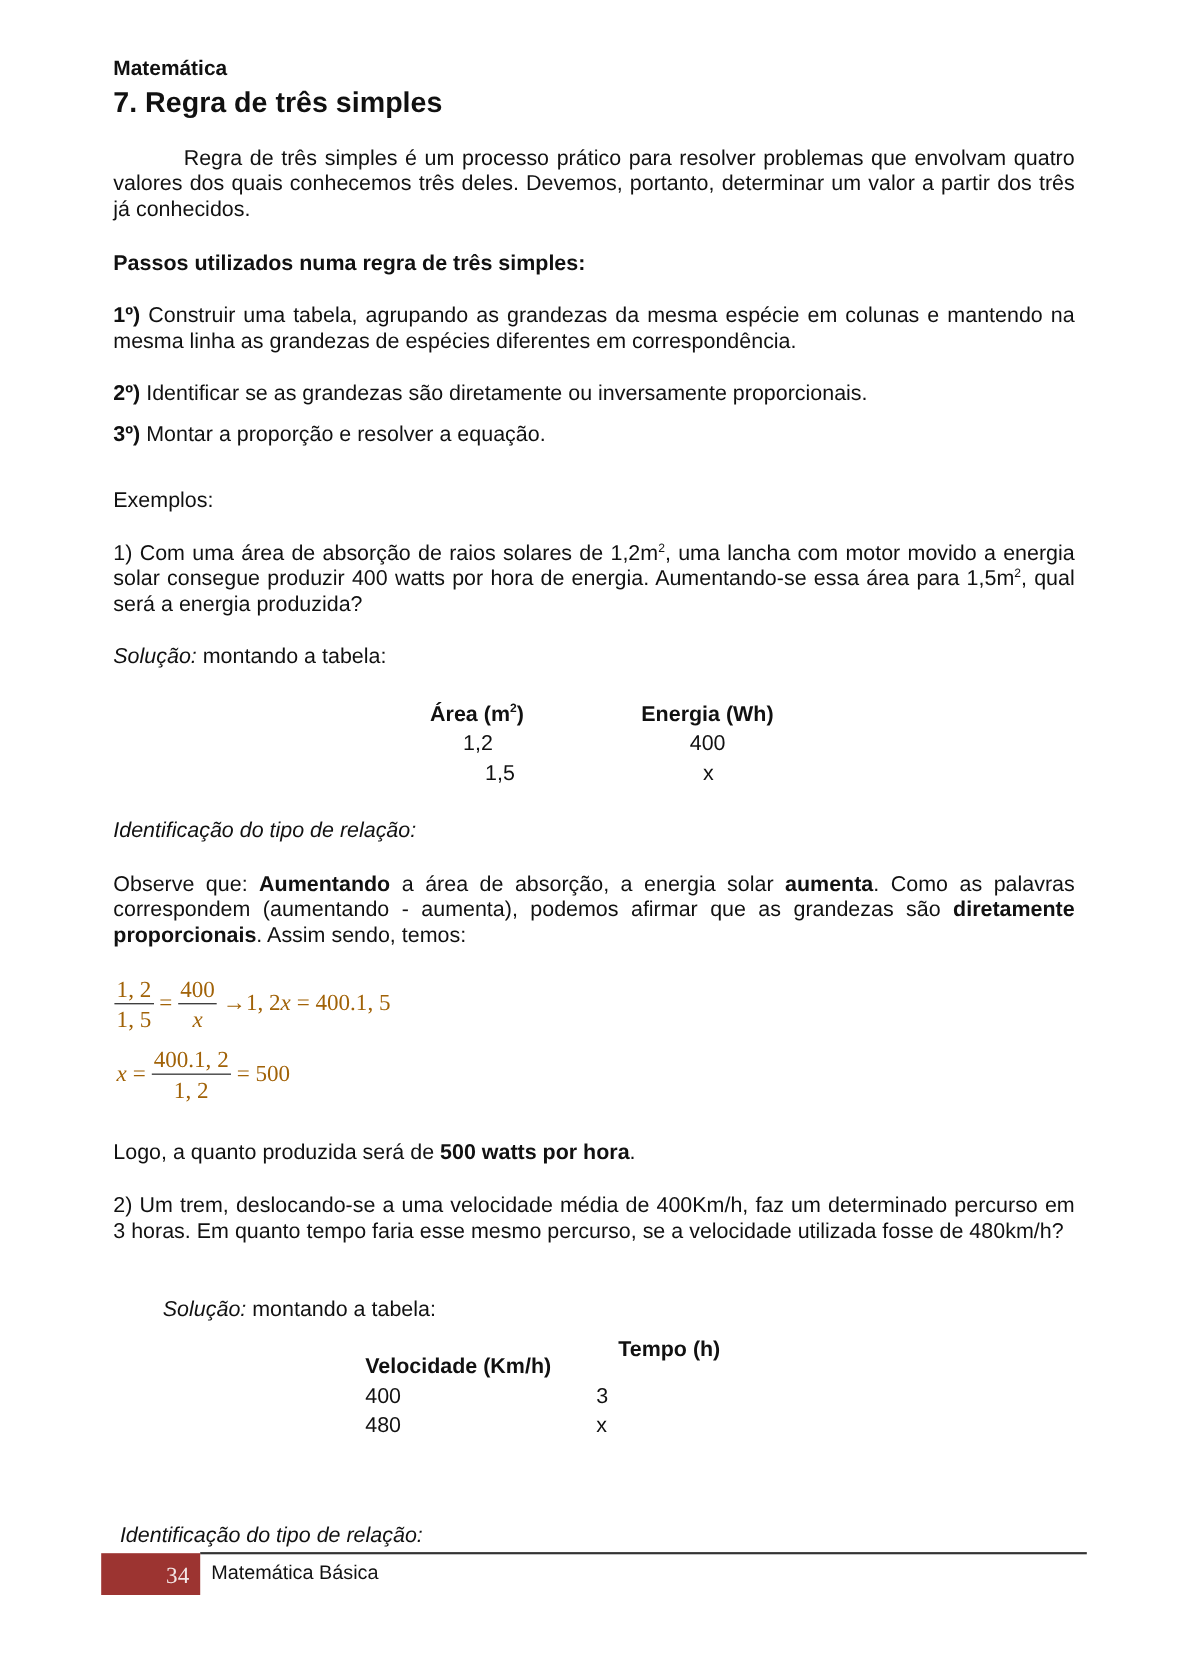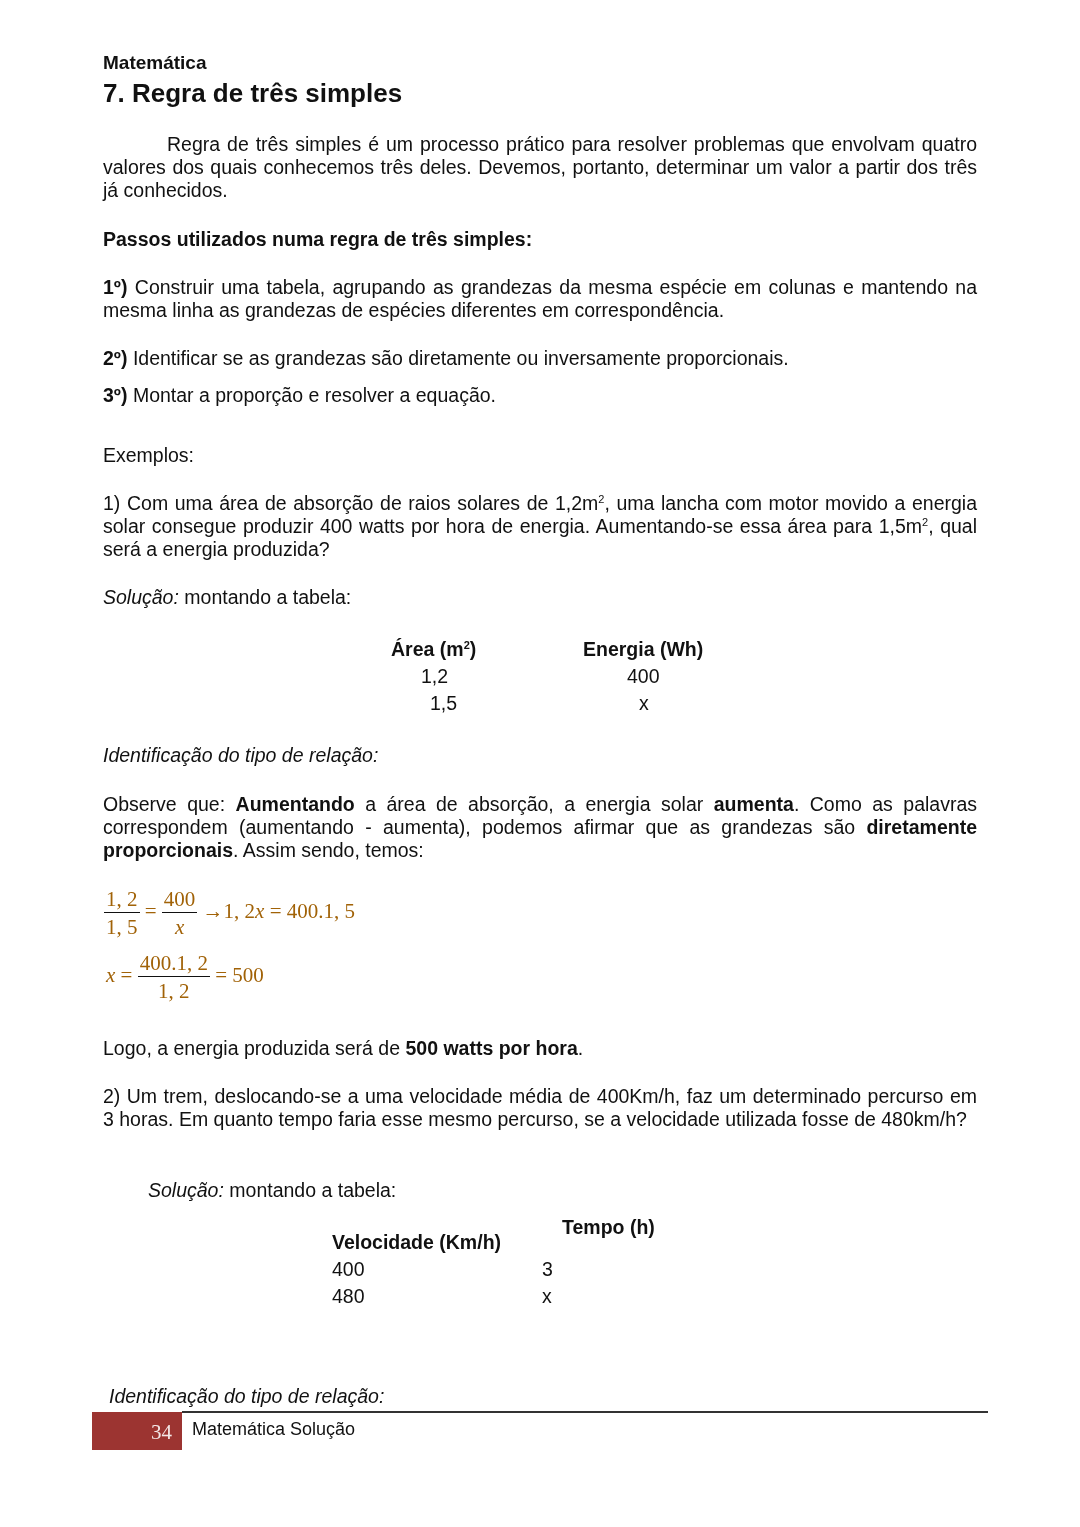--- a/index.html
+++ b/index.html
@@ -53,21 +53,21 @@
   <span class="i">Solução:</span><span> montando a tabela:</span>
 </div>
 
 <div>
   <div class="tcell b" style="left:391px; top:636px;">
     <span>Área (m</span><sup>2</sup><span>)</span>
   </div>
   <div class="tcell b" style="left:583px; top:636px;">Energia (Wh)</div>
   <div class="tcell" style="left:421px; top:663px;">1,2</div>
   <div class="tcell" style="left:627px; top:663px;">400</div>
-  <div class="tcell" style="left:430px; top:690px;text-align:center;">1,5</div>
+  <div class="tcell" style="left:441px; top:690px;text-align:center;">1,5</div>
   <div class="tcell" style="left:639px; top:690px;">x</div>
 </div>
 
 <div class="p i" style="top:744px;">Identificação do tipo de relação:</div>
 
 <div class="p" style="top:793px;">
   <span>Observe que: </span><span class="b">Aumentando</span><span> a área de absorção, a energia solar </span><span class="b">aumenta</span><span>. Como as palavras correspondem (aumentando - aumenta), podemos afirmar que as grandezas são </span><span class="b">diretamente proporcionais</span><span>. Assim sendo, temos:</span>
 </div>
 
 <div class="math" style="left:104px; top:886px;">
@@ -87,21 +87,21 @@
   <span class="var">x</span>
   <span>=</span>
   <span class="frac">
       <span class="num">400.1, 2</span>
       <span class="den">1, 2</span>
     </span>
   <span>= 500</span>
 </div>
 
 <div class="p" style="top:1037px;">
-  <span>Logo, a energia produzida será de </span><span class="b">500 watts por hora</span><span>.</span>
+  <span>Logo, a quanto produzida será de </span><span class="b">500 watts por hora</span><span>.</span>
 </div>
 
 <div class="p" style="top:1085px;">2) Um trem, deslocando-se a uma velocidade média de 400Km/h, faz um determinado percurso em 3 horas. Em quanto tempo faria esse mesmo percurso, se a velocidade utilizada fosse de 480km/h?</div>
 
 <div class="p" style="top:1179px; left:148px; width:830px;">
   <span class="i">Solução:</span><span> montando a tabela:</span>
 </div>
 
 <div>
   <div class="tcell b" style="left:332px; top:1229px;">Velocidade (Km/h)</div>
@@ -111,13 +111,13 @@
   <div class="tcell" style="left:332px; top:1283px;">480</div>
   <div class="tcell" style="left:542px; top:1283px;">x</div>
 </div>
 
 <div class="p i" style="top:1385px; left:109px;">Identificação do tipo de relação:</div>
 
 <div class="abs rule"></div>
 <div class="abs pagebox">
   <span class="pagenum">34</span>
 </div>
-<div class="abs footer-title">Matemática Solução</div>
+<div class="abs footer-title">Matemática Básica</div>
 
 </body></html>

